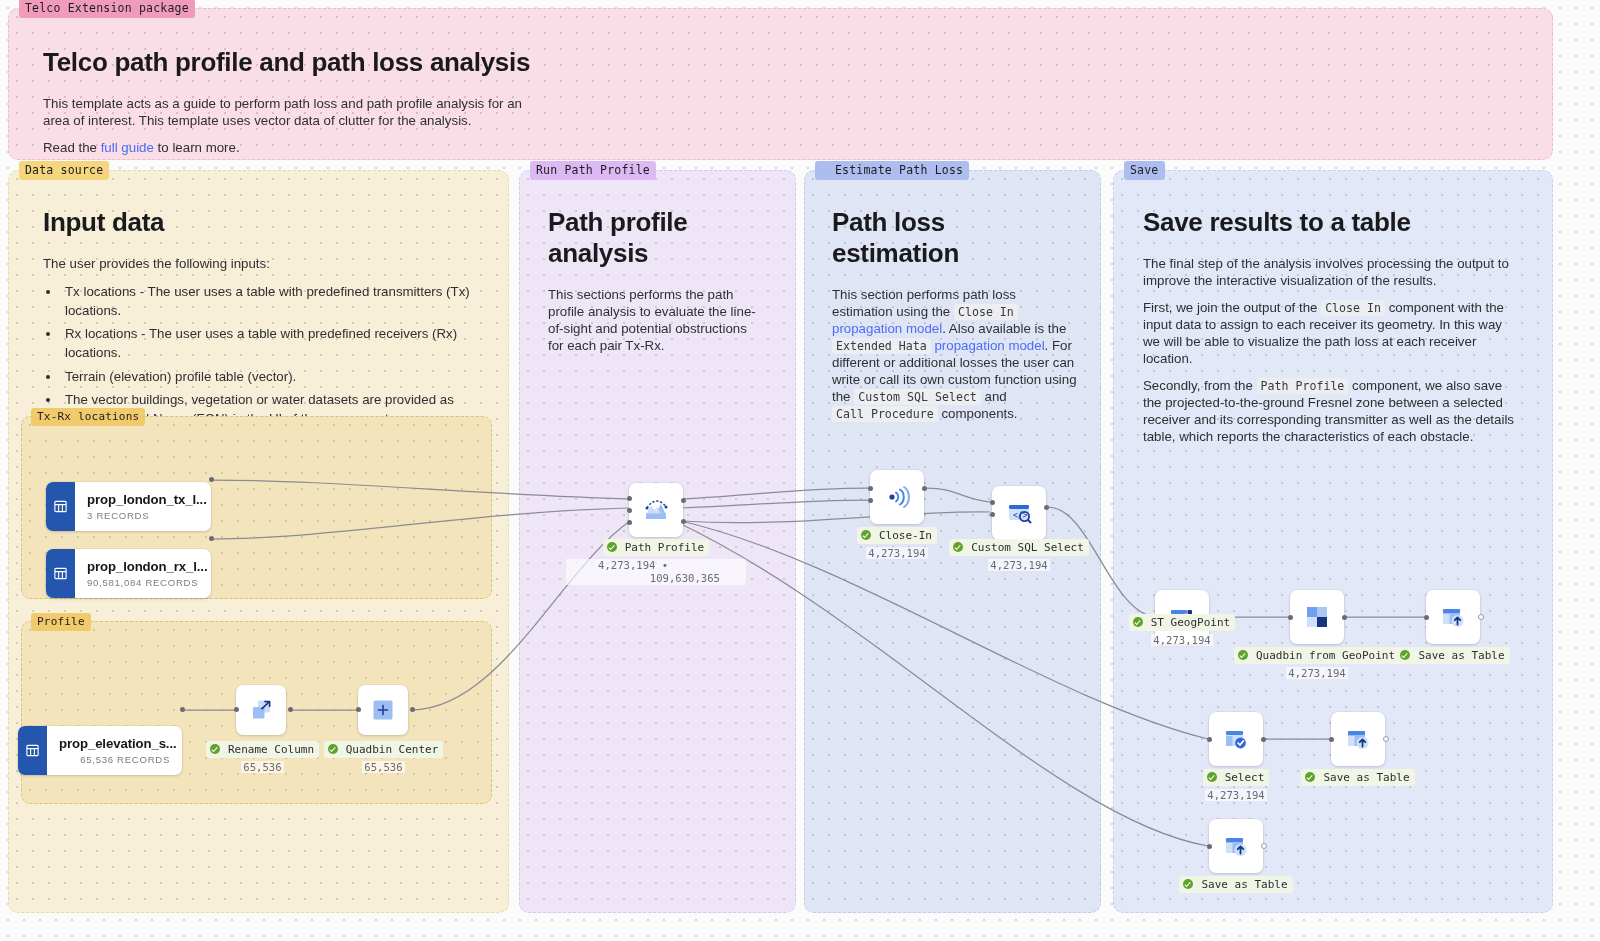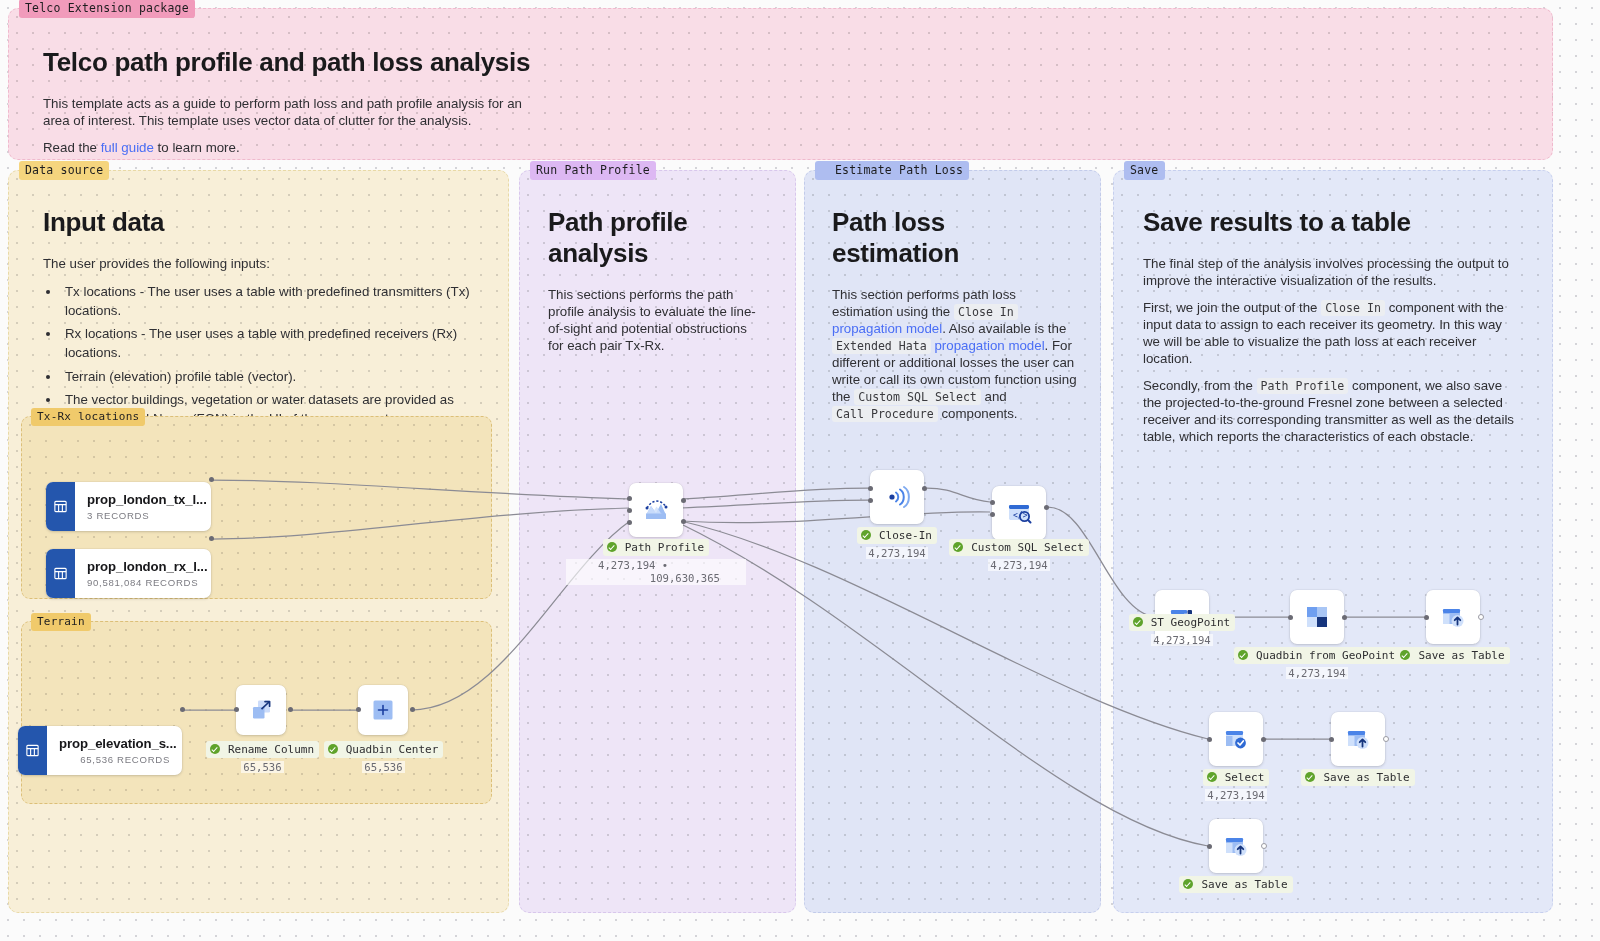--- a/index.html
+++ b/index.html
@@ -240,21 +240,21 @@
       <p>The final step of the analysis involves processing the output to improve the interactive visualization of the results.</p>
       <p><span>First, we join the output of the </span><code class="chip">Close In</code><span> component with the input data to assign to each receiver its geometry. In this way we will be able to visualize the path loss at each receiver location.</span></p>
       <p><span>Secondly, from the </span><code class="chip">Path Profile</code><span> component, we also save the projected-to-the-ground Fresnel zone between a selected receiver and its corresponding transmitter as well as the details table, which reports the characteristics of each obstacle.</span></p>
     </div>
   </div>
 
   <div class="subgroup" style="left:21px; top:416px; width:471px; height:183px;">
     <span class="panel-tag">Tx-Rx locations</span>
   </div>
   <div class="subgroup" style="left:21px; top:621px; width:471px; height:183px;">
-    <span class="panel-tag">Terrain</span>
+    <span class="panel-tag">Profile</span>
   </div>
 
   <svg class="edges">
 
     <path d="M 211,480 C 330,480 470,494 630,499"></path>
 
     <path d="M 211,539 C 330,539 470,512 630,508"></path>
 
     <path d="M 411,710 C 500,710 560,570 630,521"></path>
 

